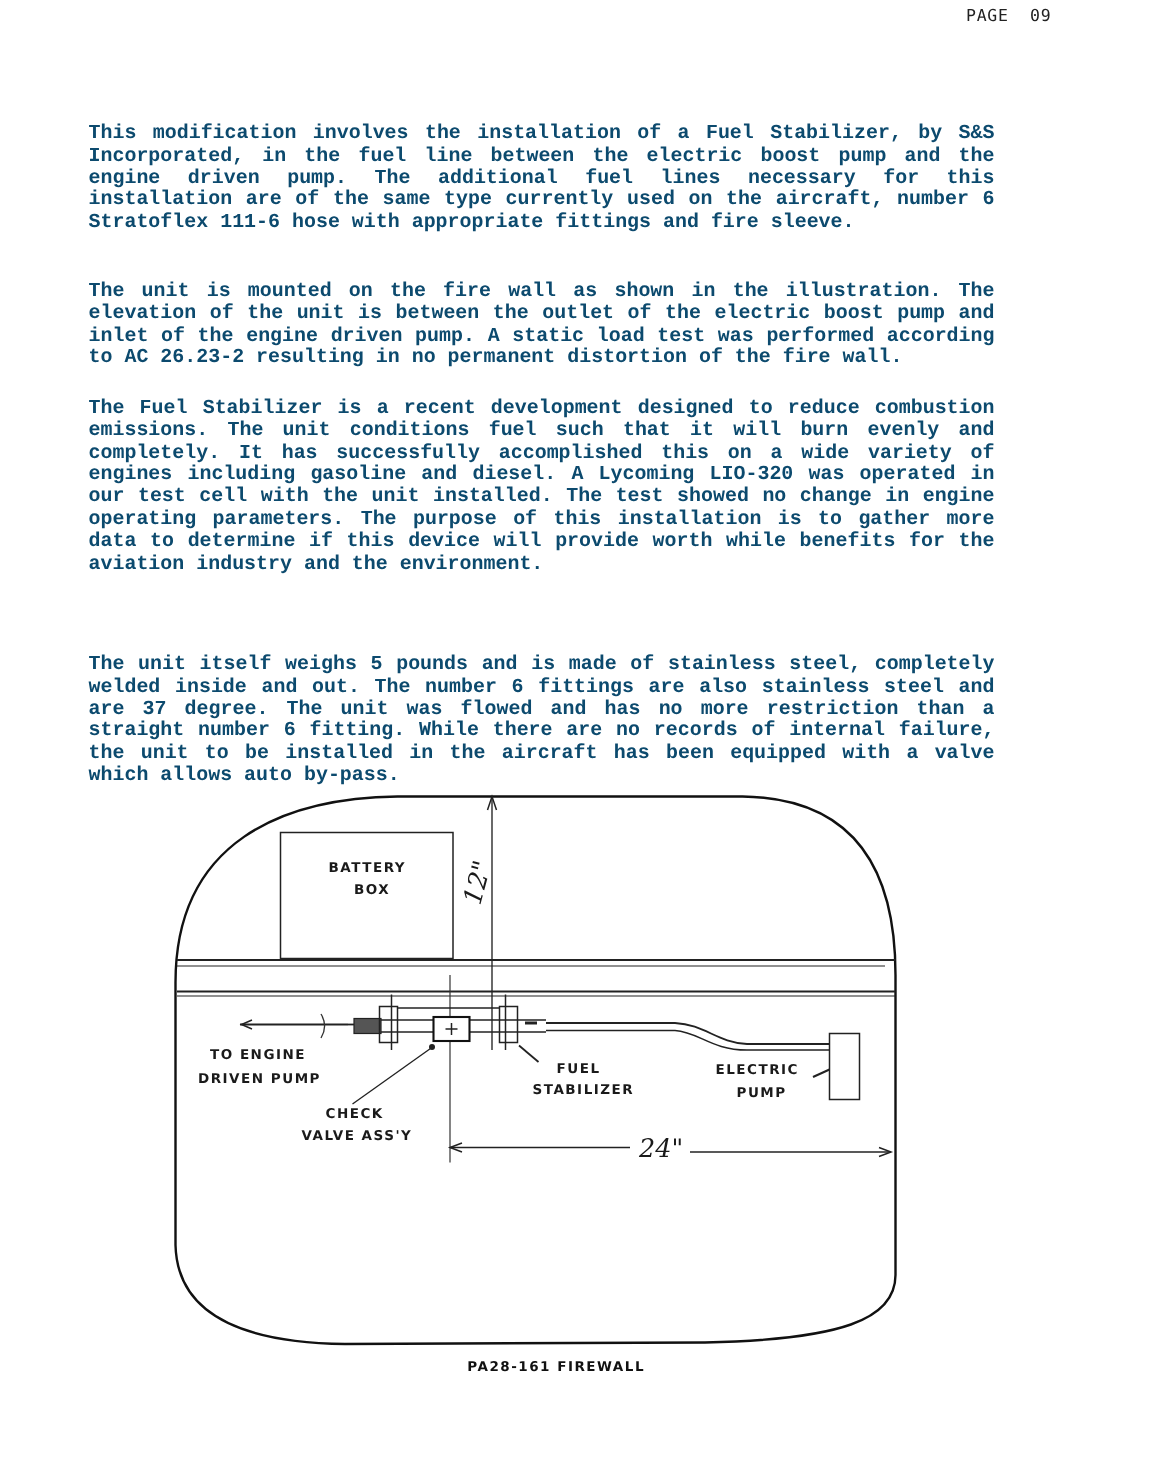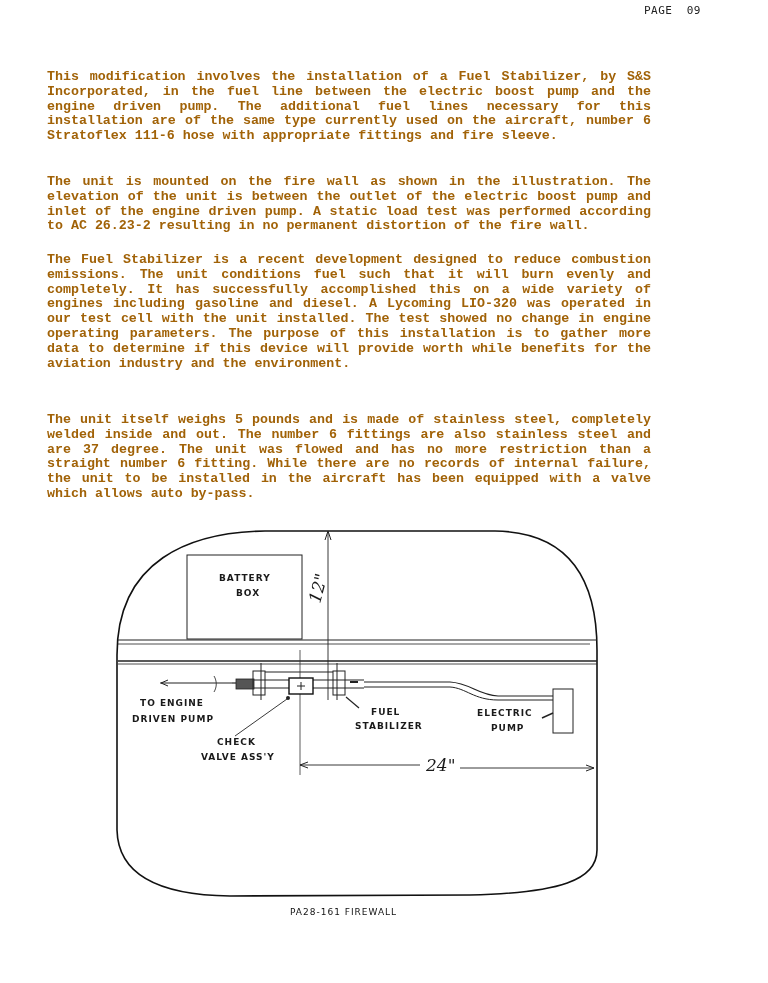--- a/index.html
+++ b/index.html
@@ -21,32 +21,32 @@
       font-family: "DejaVu Sans Mono", monospace;
       font-size: 11px;
       letter-spacing: 0.5px;
       color: #222222;
       white-space: pre;
     }
     .para {
       position: absolute;
       left: 47px;
       width: 604px;
-      margin: 0;
+      margin: 12px;
       font-family: "Liberation Mono", monospace;
       font-weight: bold;
       font-size: 13.3px;
       line-height: 14.8px;
       text-align: justify;
-      color: #a16207;
+      color: #0c4a6e;
     }
     .p1 { top: 70px; }
     .p2 { top: 175px; }
     .p3 { top: 253px; }
-    .p4 { top: 413px; }
+    .p4 { top: 424px; }
 
     .diagram {
       position: absolute;
       left: 0;
       top: 0;
       width: 768px;
       height: 983px;
       pointer-events: none;
     }
     .diagram text {
@@ -61,23 +61,23 @@
       font-style: italic;
       font-weight: normal;
       font-size: 17px;
       letter-spacing: 0;
     }
     .caption {
       position: absolute;
       top: 907px;
       left: 290px;
       width: 140px;
-      text-align: left;
+      text-align: right;
       font-family: "DejaVu Sans", sans-serif;
-      font-weight: normal;
+      font-weight: bold;
       font-size: 9px;
       letter-spacing: 1px;
       color: #111111;
     }
   </style>
 </head>
 <body>
 
 <div class="page-number">PAGE  09</div>
 

